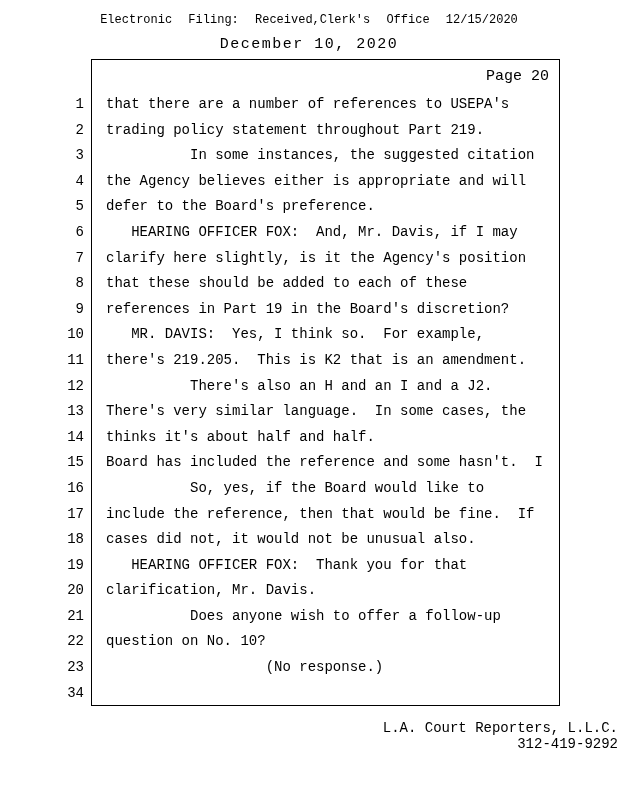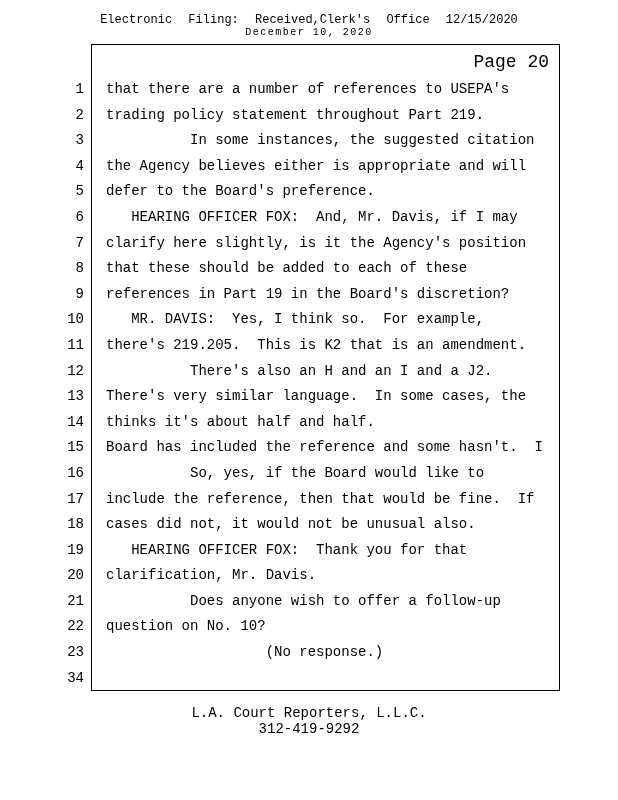--- a/index.html
+++ b/index.html
@@ -19,23 +19,23 @@
     text-align: center;
     padding-top: 13px;
   }
   .filing-stamp {
     font-family: Liberation Mono, monospace;
     font-size: 12px;
     word-spacing: 9px;
     white-space: pre;
   }
   .hearing-date {
-    font-size: 10px;
+    font-size: 15px;
     letter-spacing: 1.5px;
-    margin-top: 0;
+    margin-top: 9px;
     white-space: pre;
   }
   .transcript-area {
     display: flex;
     margin: 6px 58px 0 58px;
   }
   .gutter {
     width: 33px;
     padding-top: 33px;
     padding-right: 7px;
@@ -48,34 +48,34 @@
     line-height: 25.6px;
   }
   .page-box {
     flex: 1;
     border: 1px solid #000000;
     padding: 6px 8px 14px 14px;
     background: #ffffff;
   }
   .page-label {
     text-align: right;
-    font-size: 18px;
+    font-size: 15px;
     height: 26px;
     line-height: 22px;
     padding-right: 2px;
     white-space: pre;
   }
   .lines .line-text {
     height: 25.6px;
     line-height: 25.6px;
     font-size: 14px;
     white-space: pre;
   }
   .footer {
-    text-align: center;
+    text-align: right;
     margin-top: 14px;
     font-size: 14px;
   }
   .footer div {
     line-height: 16px;
     white-space: pre;
   }
 </style>
 </head>
 <body>

